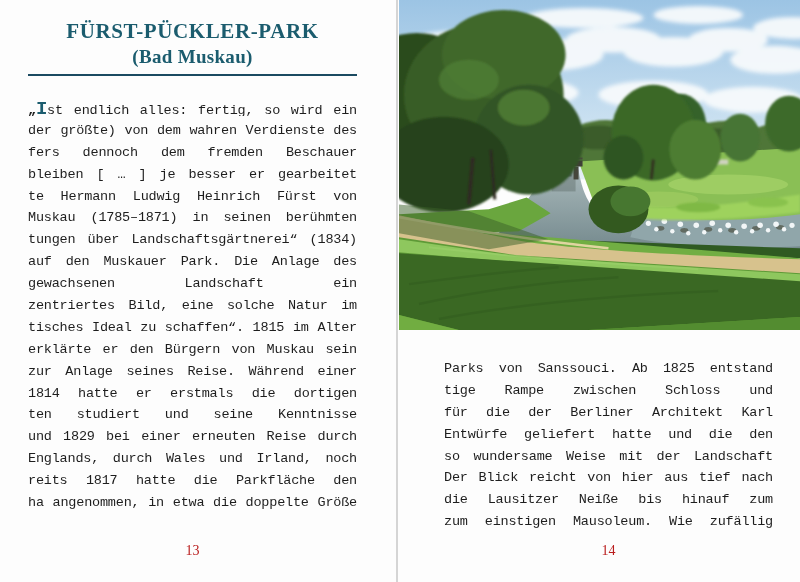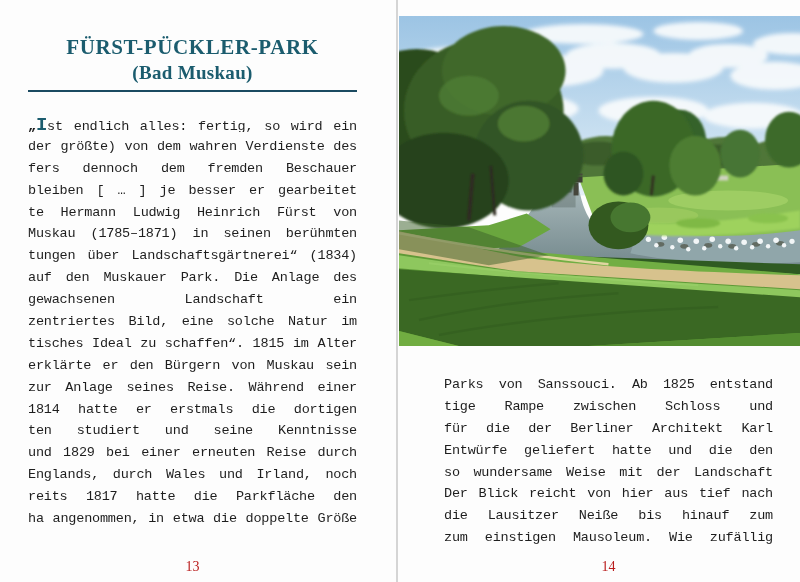--- a/index.html
+++ b/index.html
@@ -1,18 +1,18 @@
 <!DOCTYPE html>
 <html><head>
 <meta charset="utf-8">
 <style>
   html,body{margin:0;padding:0;background:#fdfdfd;}
   .spread{position:relative;width:800px;height:582px;background:#fdfdfd;overflow:hidden;
           font-family:"Liberation Serif","DejaVu Serif",serif;color:#1e1e1e;}
-  .page{position:absolute;top:16px;height:552px;}
+  .page{position:absolute;top:0;height:552px;}
   .page-left{left:0;width:396px;background:#fdfdfd;}
   .page-right{left:398px;width:402px;background:#fdfdfd;}
   .divider{position:absolute;left:396px;top:0;width:2px;height:582px;background:#d5d5d5;}
 
   .title{position:absolute;left:28px;top:18px;width:329px;margin:0;text-align:center;
          color:#1b5c6e;font-weight:bold;}
   .title .t1{display:block;font-size:21px;line-height:27px;letter-spacing:.6px;}
   .title .t2{display:block;font-size:19px;line-height:24px;letter-spacing:.3px;}
   .rule{position:absolute;left:28px;top:74px;width:329px;height:2px;background:#1b4a61;}
 

